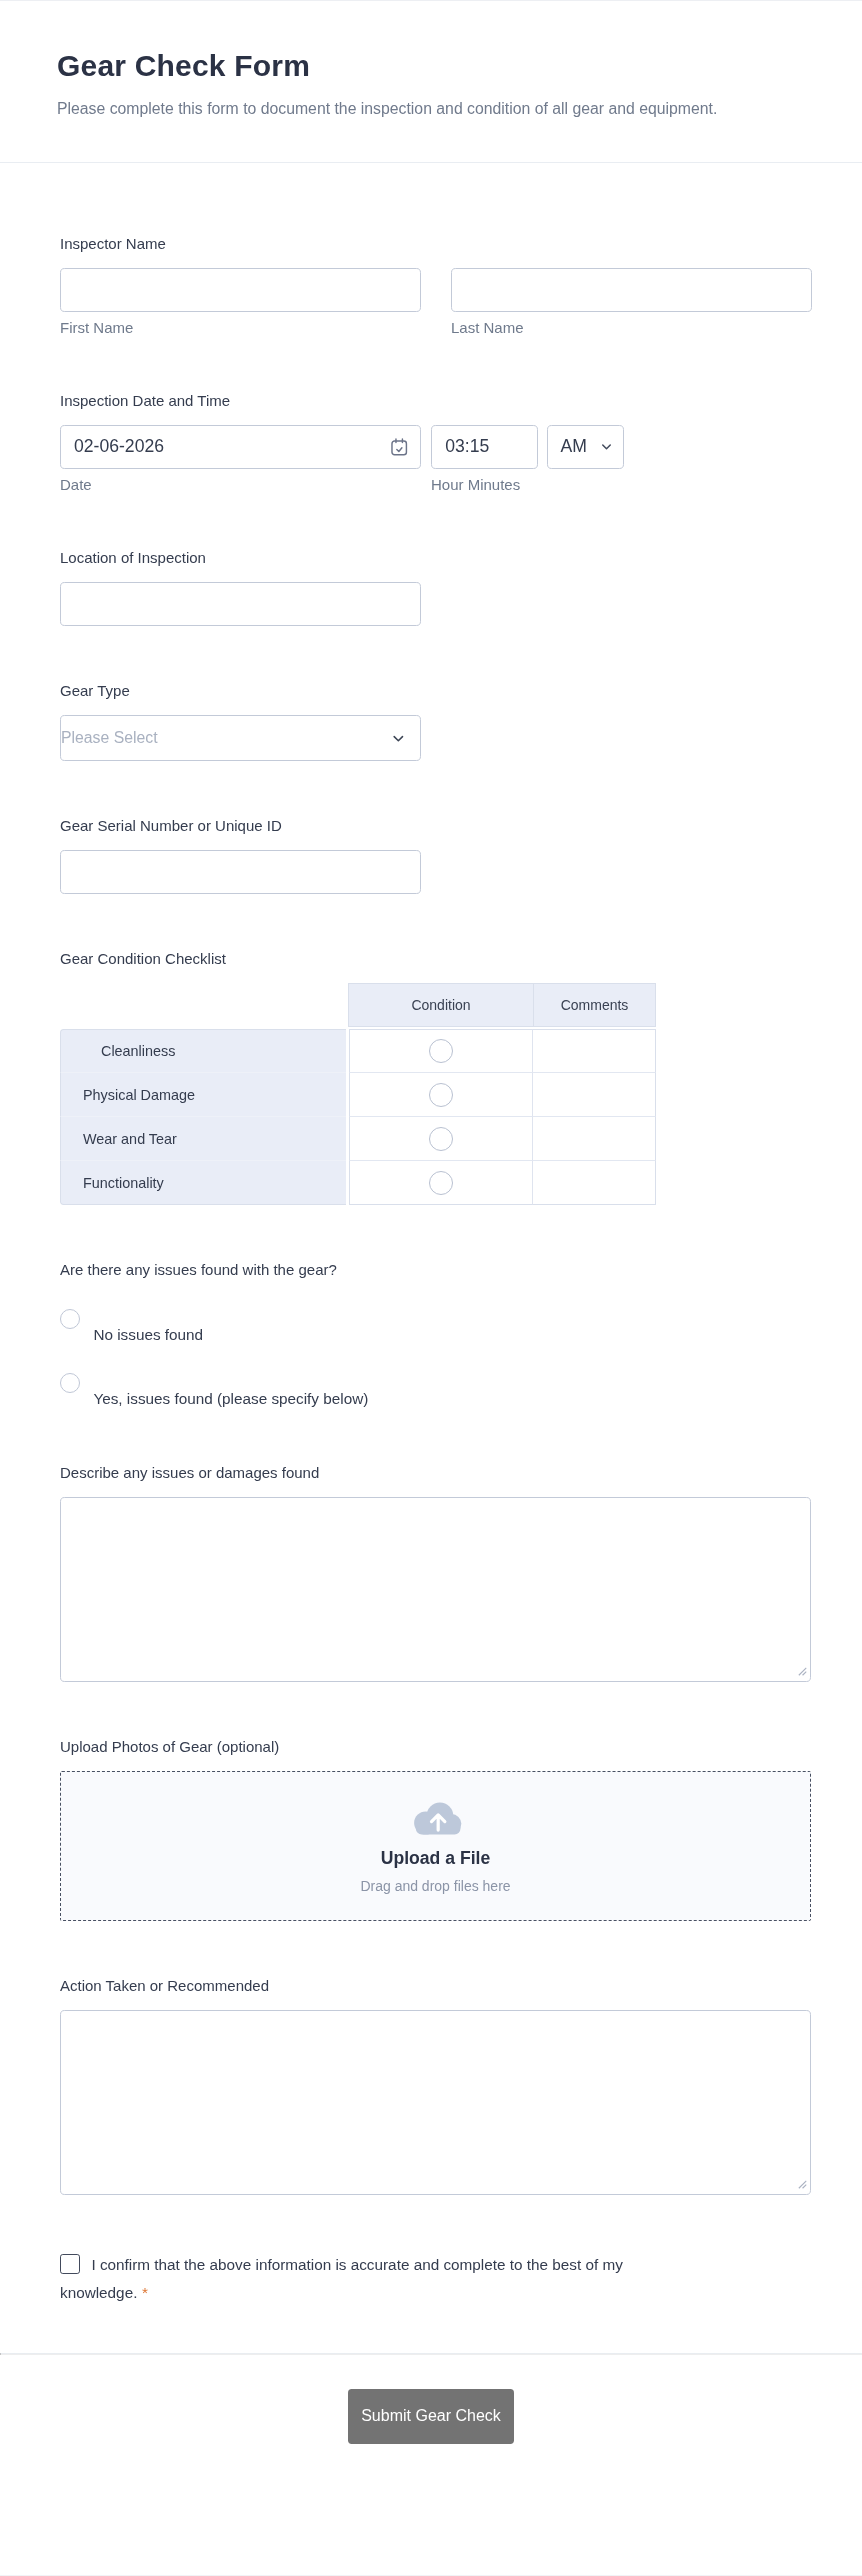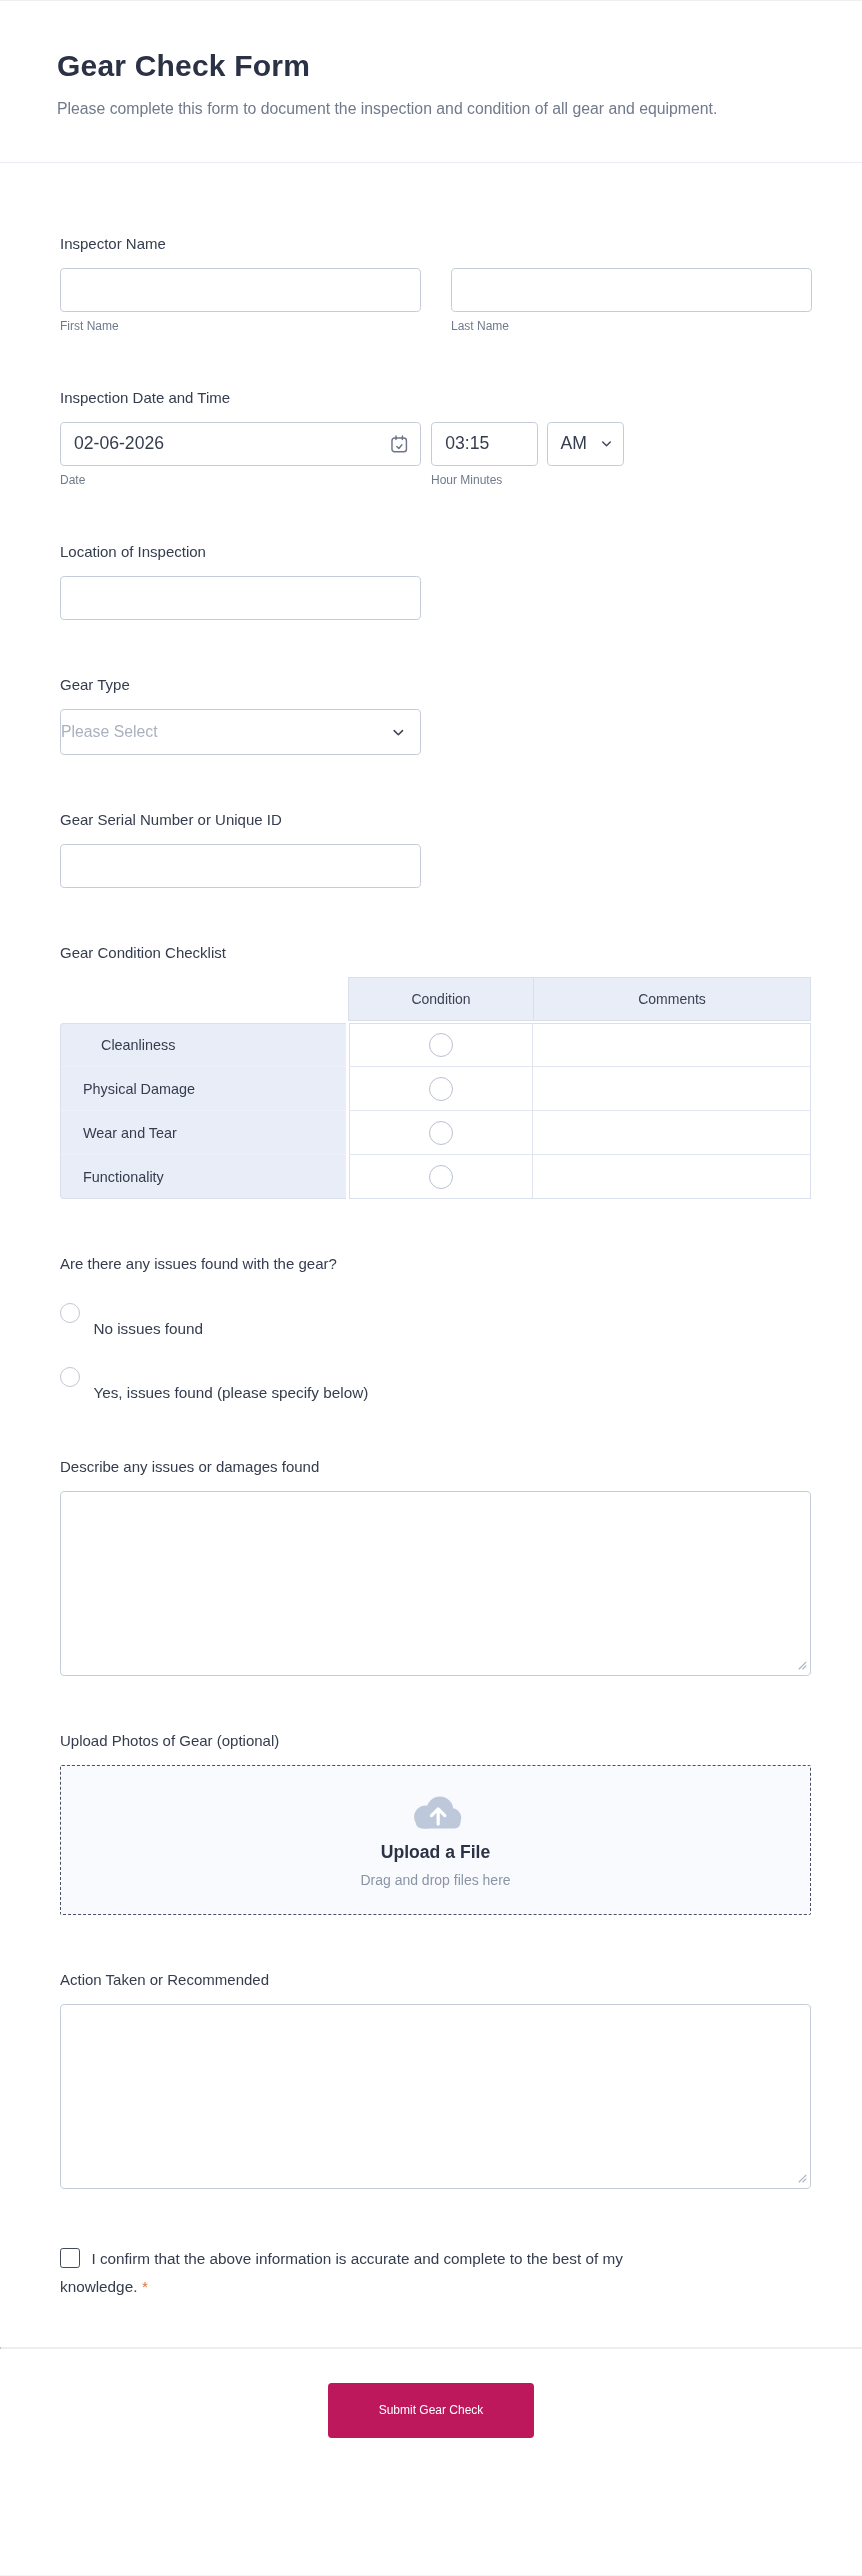--- a/index.html
+++ b/index.html
@@ -20,21 +20,21 @@
 
   
   .form-header { padding: 48px 57px 39px 57px; border-bottom: 0.9px solid #e9edf2; }
   .form-title { font-size: 30px; font-weight: 700; color: #2b3245; letter-spacing: 0.2px; }
   .form-subtitle { margin-top: 11px; font-size: 15.8px; line-height: 29px; color: #707a8c; max-width: 691px; }
 
   
   .form-body { padding: 72px 51px 0 60px; }
   .field { margin-bottom: 56px; }
   .q-label { display: block; font-size: 15px; font-weight: 500; color: #343c4e; margin-bottom: 15.8px; }
-  .sublabel { font-size: 12px; color: #6f7a8c; margin-top: 7.4px; }
+  .sublabel { font-size: 15px; color: #6f7a8c; margin-top: 7.4px; }
 
   .text-input, .area-input, .select-box, .pill-input {
     border: 0.9px solid #c3cad8; border-radius: 4.6px; background: #fff;
     font-family: "Liberation Sans", sans-serif; color: #343c4e;
   }
   .text-input { height: 44px; width: 361px; padding: 0 13px; font-size: 15px; outline: none; }
   .name-row { display: flex; gap: 30px; }
   .name-col { width: 361px; }
 
   
@@ -47,21 +47,21 @@
          justify-content: space-between; padding: 0 9.3px 0 12px; font-size: 17.6px; cursor: pointer; }
   .dt-subrow { display: flex; }
   .dt-subrow .s1 { width: 371px; }
 
   
   .select-box { width: 361px; height: 46px; display: flex; align-items: center;
                 justify-content: space-between; padding: 0 13px 0 0; cursor: pointer; }
   .placeholder-text { color: #a9b1c0; font-size: 15.8px; }
 
   
-  .matrix { width: 751px; font-size: 14.4px; }
+  .matrix { width: 596px; font-size: 14.4px; }
   .matrix-head { display: flex; margin-bottom: 2.8px; }
   .mh-spacer { width: 288px; }
   .mh-cell { width: 186px; height: 44px; background: #e9edf7; border: 0.9px solid #d9dfeb;
              display: flex; align-items: center; justify-content: center; color: #3a4253; font-size: 14px; }
   .mh-cell.mh-comments { flex: 1; border-left: none; }
   .m-row { display: flex; }
   .m-label { width: 286px; margin-right: 2.8px; background: #e9edf7; border-left: 0.9px solid #d9dfeb;
              border-bottom: 0.9px solid #eef1f8; display: flex; align-items: center; padding-left: 22px;
              color: #343c4e; height: 44px; }
   .m-cell { height: 44px; border-bottom: 0.9px solid #e2e7f1; background: #fff; }
@@ -94,22 +94,22 @@
 
   
   .confirm-field { max-width: 649px; font-size: 15.3px; line-height: 28px; color: #343c4e; margin-bottom: 46px; }
   .checkbox { display: inline-block; width: 20.4px; height: 20.4px; border: 1.9px solid #424a5c; border-radius: 2.8px;
               background: #fff; vertical-align: -4.6px; margin-right: 11px; cursor: pointer; }
   .asterisk { color: #dd7430; margin-left: 4.6px; font-size: 15.3px; }
 
   
   .footer-divider { border-top: 0.9px solid #e9edf1; margin: 0; }
   .footer { display: flex; justify-content: center; padding: 34px 0 47px 0; }
-  .submit-btn { width: 206px; height: 55px; background: #be185d; border: none; border-radius: 3.7px;
-                color: #ffffff; font-size: 12px; font-weight: 500; font-family: "Liberation Sans", sans-serif;
+  .submit-btn { width: 166px; height: 55px; background: #737373; border: none; border-radius: 3.7px;
+                color: #ffffff; font-size: 16px; font-weight: 500; font-family: "Liberation Sans", sans-serif;
                 cursor: pointer; }
 </style>
 </head>
 <body>
 
 <div class="page">
 
   <div class="form-header">
     <h1 class="form-title">Gear Check Form</h1>
     <p class="form-subtitle">Please complete this form to document the inspection and condition of all gear and equipment.</p>

